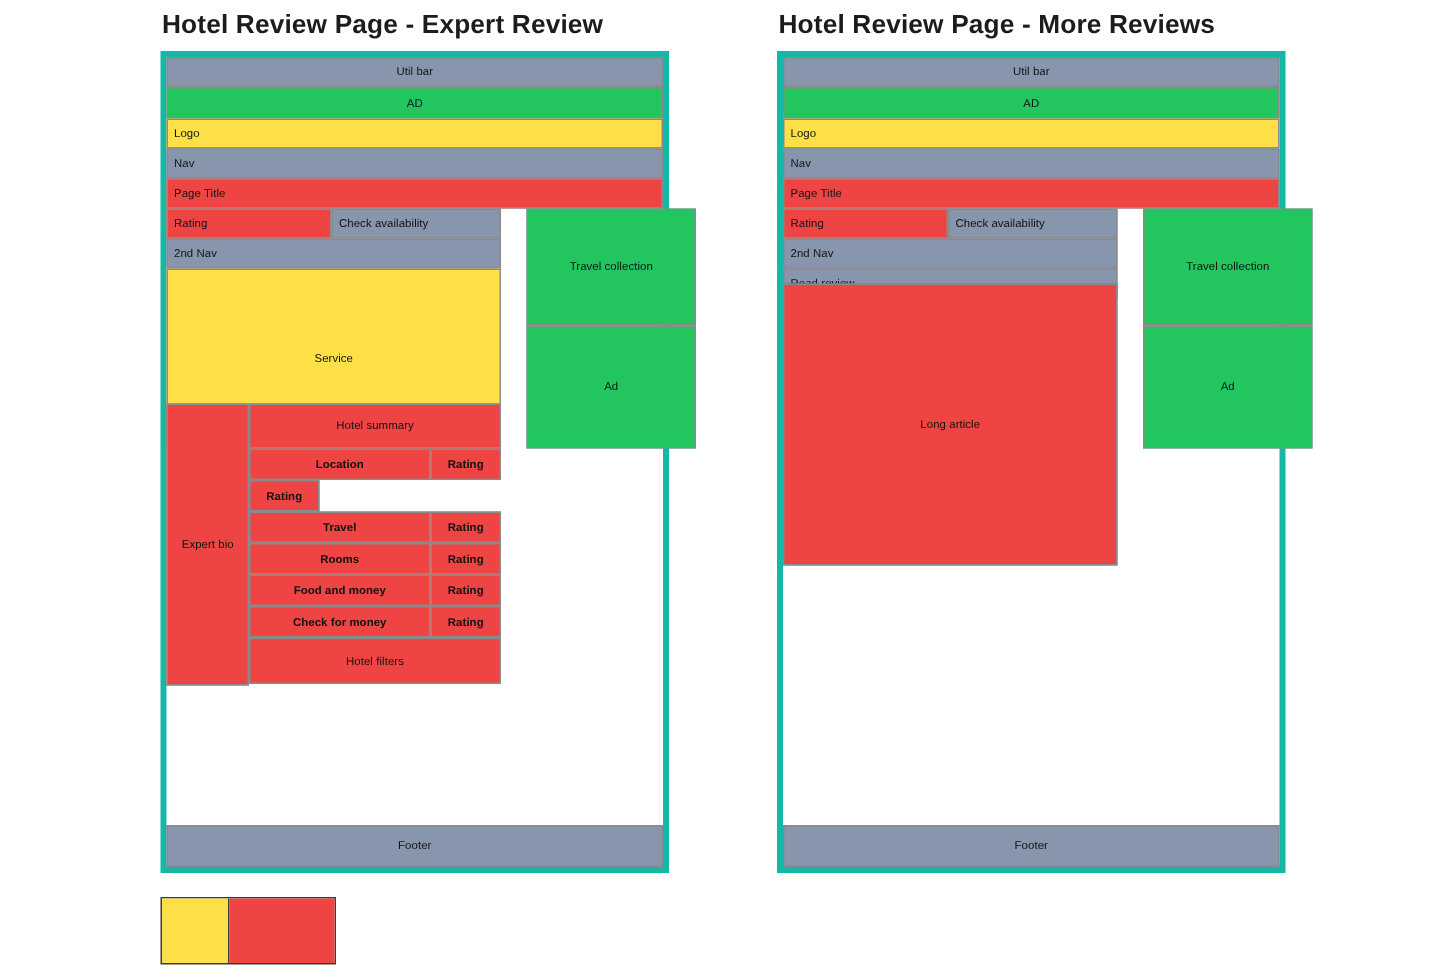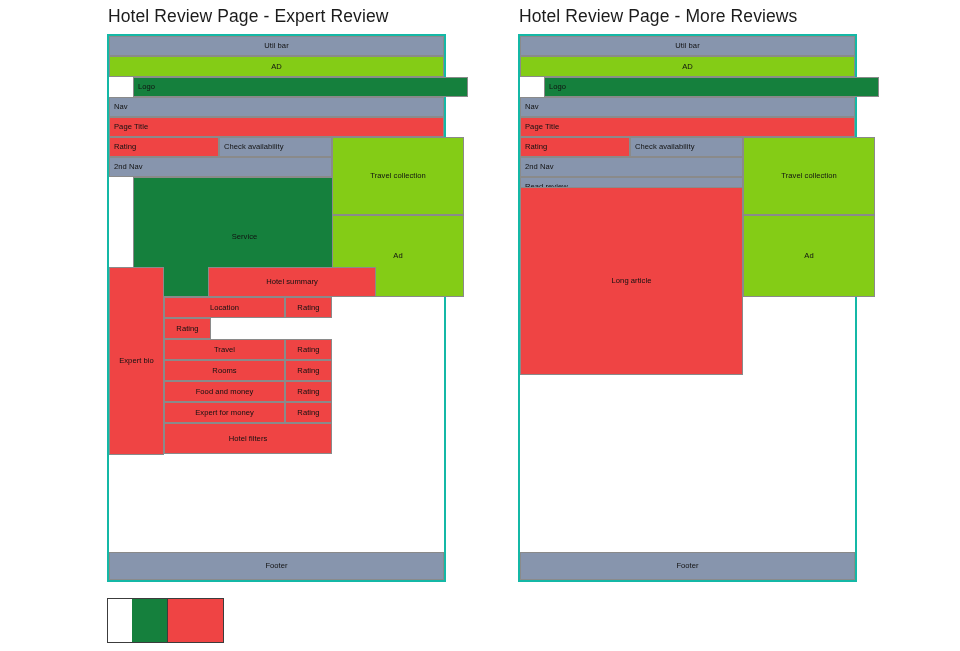--- a/index.html
+++ b/index.html
@@ -24,33 +24,33 @@
   
   .wf-col {
     position: absolute;
     top: 0;
   }
   .wf-col.left  { left: 107px; width: 339px; }
   .wf-col.right { left: 518px; width: 339px; border-radius: 26px; }
 
   .wf-title {
     font-size: 17.5px;
-    font-weight: 400;
+    font-weight: 700;
     letter-spacing: 0.1px;
     color: #1c1c1c;
     margin: 0;
     padding: 6px 0 7px 1px;
     white-space: nowrap;
     font-family: "Liberation Sans", sans-serif;
   }
 
   
   .frame {
     position: relative;
-    border: 2px solid #14b8a6;
+    border: 4px solid #14b8a6;
     background: #ffffff;
     box-sizing: border-box;
     width: 339px;
     height: 548px;
   }
 
   
   .blk {
     box-sizing: border-box;
     border: 1px solid #8a8a8a;
@@ -59,22 +59,22 @@
     color: #111;
     display: flex;
     align-items: center;
     line-height: 1;
   }
   .blk.center { justify-content: center; }
   .blk.left   { justify-content: flex-start; padding-left: 4px; }
 
   
   .c-slate  { background: #8795ad; }
-  .c-beige  { background: #84cc16; }
-  .c-blue   { background: #15803d; margin-left: 24px; }
+  .c-beige  { background: #22c55e; }
+  .c-blue   { background: #fde047; }
   .c-lav    { background: #ef4444; }
 
   
   .rows-top {
     position: absolute;
     left: 0; top: 0; right: 0;
   }
   .row { height: 20px; width: 100%; }
   .row.ad { height: 21px; }
 
@@ -87,22 +87,22 @@
     height: 160px;
   }
   .mid-left {
     position: absolute;
     left: 0; top: 0;
     width: 223px;
     height: 100%;
   }
   .rail {
     position: absolute;
-    left: 223px; top: 0;
-    width: 132px;
+    left: 240px; top: 0;
+    width: 113px;
     height: 100%;
   }
   .rail .travel { height: 78px; }
   .rail .ad2    { height: 82px; }
 
   .mid-left .bar-row {
     display: flex;
     height: 20px;
     width: 100%;
   }
@@ -123,26 +123,27 @@
   .bio {
     width: 55px;
     height: 100%;
   }
   .tbl {
     width: 168px;
     height: 100%;
     display: flex;
     flex-direction: column;
   }
-  .tbl .summary { height: 30px; width: 100%; margin-left: 44px; }
+  .tbl .summary { height: 30px; width: 100%; }
   .tbl .filters { height: 31px; width: 100%; }
   .tbl .trow {
     display: flex;
     height: 21px;
     width: 100%;
+    font-weight: bold;
   }
   .tbl .trow .label  { width: 121px; height: 100%; }
   .tbl .trow .rating { width: 47px;  height: 100%; }
 
   
   .article {
     position: absolute;
     left: 0;
     top: 151px;
     width: 223px;
@@ -238,21 +239,21 @@
             <div class="blk label c-lav center">Rooms</div>
             <div class="blk rating c-lav center">Rating</div>
           </div>
 
           <div class="trow">
             <div class="blk label c-lav center">Food and money</div>
             <div class="blk rating c-lav center">Rating</div>
           </div>
 
           <div class="trow">
-            <div class="blk label c-lav center">Expert for money</div>
+            <div class="blk label c-lav center">Check for money</div>
             <div class="blk rating c-lav center">Rating</div>
           </div>
 
           <div class="blk filters c-lav center">Hotel filters</div>
         </div>
       </div>
 
       <div class="blk footer-blk c-slate center">Footer</div>
 
     </div>

